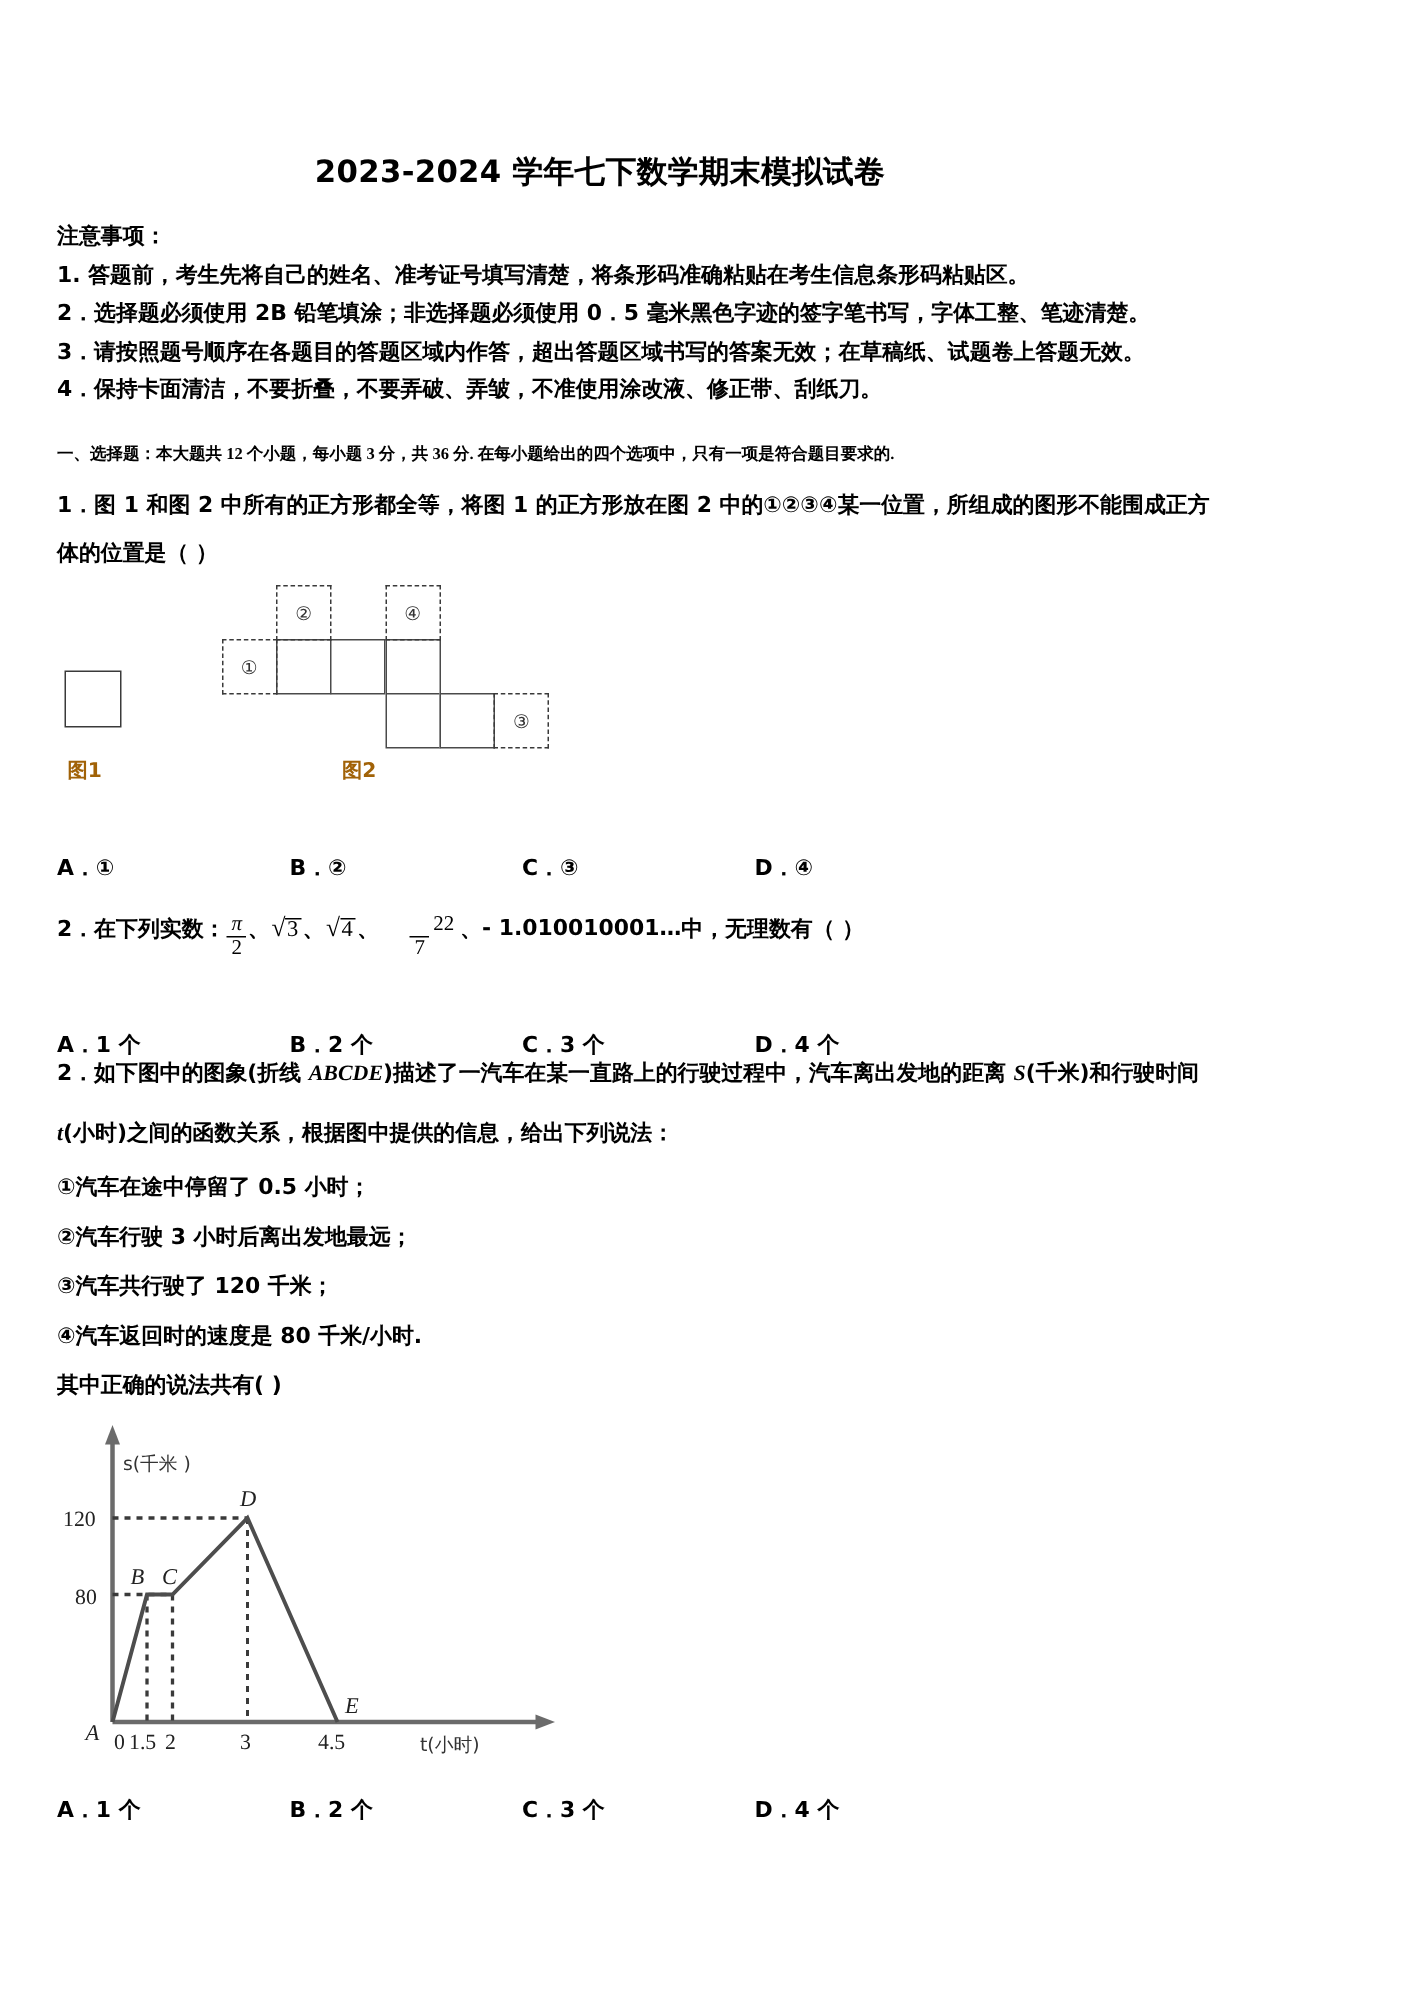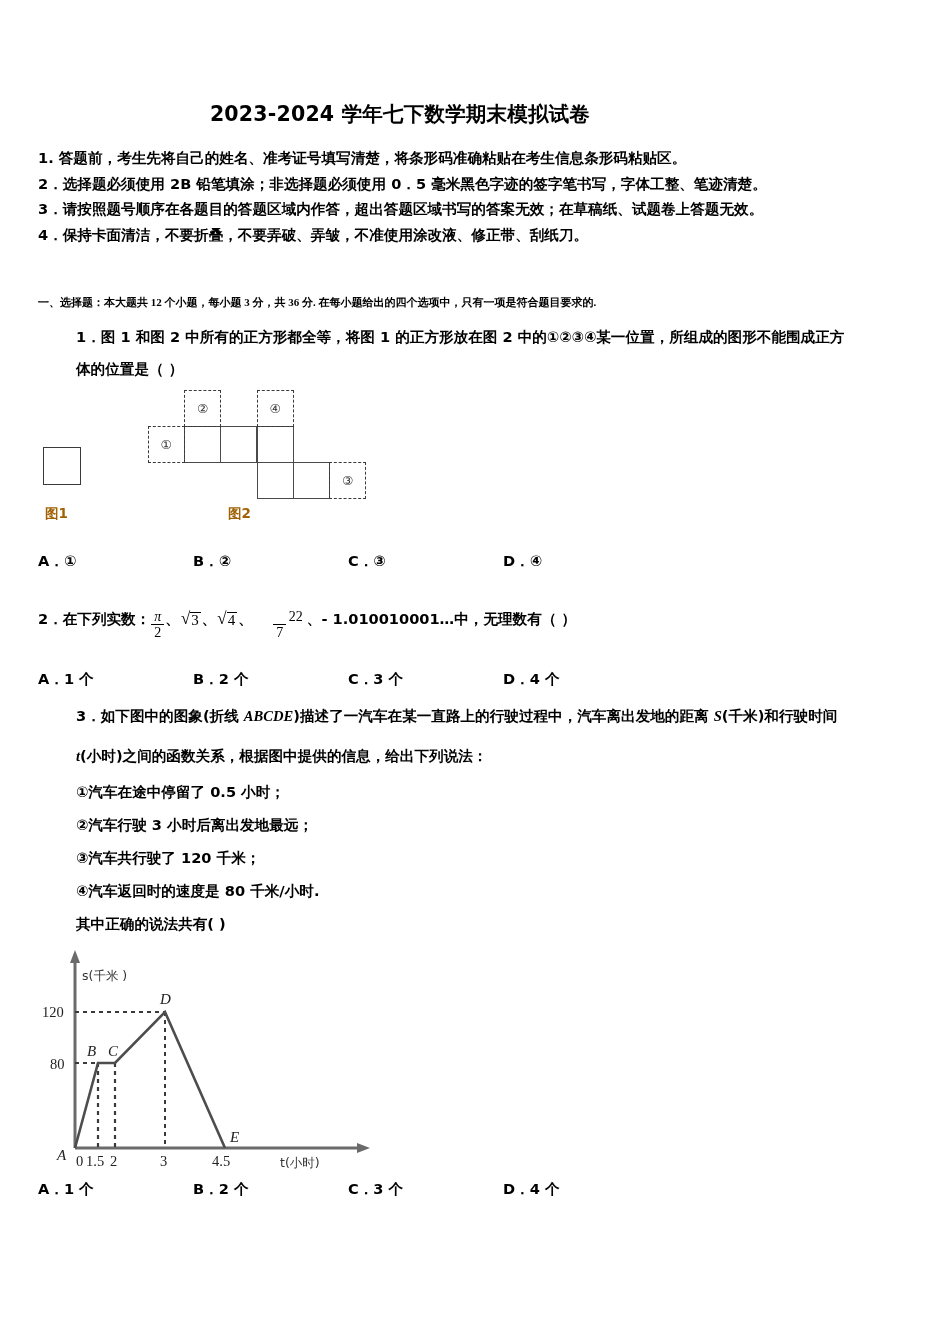--- a/index.html
+++ b/index.html
@@ -56,21 +56,20 @@
     white-space: nowrap;
   }
   .qline {
     position: absolute;
     left: 38px;
     font-size: 14.6px;
     font-weight: bold;
     font-family: "DejaVu Sans", "Liberation Sans", sans-serif;
     line-height: 22px;
     white-space: nowrap;
-    margin-left: 38px;
   }
   .q1a { top: 326px; }
   .q1b { top: 358px; }
   .q3l1 { top: 705px; }
   .q3l2 { top: 745px; }
   .q3s1 { top: 781px; }
   .q3s2 { top: 814px; text-align: center; }
   .q3s3 { top: 847px; }
   .q3s4 { top: 880px; }
   .q3s5 { top: 913px; }
@@ -79,20 +78,21 @@
   .ital { font-style: italic; font-family: "Liberation Serif", serif; }
 
   
   .opts {
     position: absolute;
     left: 38px; width: 620px;
     font-size: 14.6px;
     font-weight: bold;
     font-family: "DejaVu Sans", "Liberation Sans", sans-serif;
     display: flex;
+    margin-top: 17px;
   }
   .opts .opt { width: 167px; }
   .opts-q1 { top: 552px; }
   .opts-q2 { top: 670px; }
   .opts-q3 { top: 1180px; }
 
   
   .q2 {
     position: absolute;
     top: 610px; left: 38px;
@@ -178,20 +178,21 @@
   .graph-wrap svg { display: block; }
 </style>
 </head>
 <body>
 
 <div class="page">
 
   <div class="doc-title">2023-2024 学年七下数学期末模拟试卷</div>
 
   <div class="notes">
+    <div class="line">注意事项：</div>
     <div class="line">1.   答题前，考生先将自己的姓名、准考证号填写清楚，将条形码准确粘贴在考生信息条形码粘贴区。</div>
     <div class="line">2．选择题必须使用 2B 铅笔填涂；非选择题必须使用 0．5 毫米黑色字迹的签字笔书写，字体工整、笔迹清楚。</div>
     <div class="line">3．请按照题号顺序在各题目的答题区域内作答，超出答题区域书写的答案无效；在草稿纸、试题卷上答题无效。</div>
     <div class="line">4．保持卡面清洁，不要折叠，不要弄破、弄皱，不准使用涂改液、修正带、刮纸刀。</div>
   </div>
 
   <div class="sec-head">一、选择题：本大题共 12 个小题，每小题 3 分，共 36 分. 在每小题给出的四个选项中，只有一项是符合题目要求的.</div>
 
   <div class="qline q1a">1．图 1 和图 2 中所有的正方形都全等，将图 1 的正方形放在图 2 中的①②③④某一位置，所组成的图形不能围成正方</div>
   <div class="qline q1b">体的位置是（      ）</div>
@@ -261,21 +262,21 @@
   </div>
 
   <div class="opts opts-q2">
     <div class="opt">A．1 个</div>
     <div class="opt">B．2 个</div>
     <div class="opt">C．3 个</div>
     <div class="opt">D．4 个</div>
   </div>
 
   <div class="qline q3l1">
-    <span>3．如下图中的图象(折线 </span><span class="ital">ABCDE</span><span>)描述了一汽车在某一直路上的行驶过程中，汽车离出发地的距离 </span><span class="ital">S</span><span>(千米)和行驶时间</span>
+    <span>2．如下图中的图象(折线 </span><span class="ital">ABCDE</span><span>)描述了一汽车在某一直路上的行驶过程中，汽车离出发地的距离 </span><span class="ital">S</span><span>(千米)和行驶时间</span>
   </div>
   <div class="qline q3l2">
     <span class="ital">t</span><span>(小时)之间的函数关系，根据图中提供的信息，给出下列说法：</span>
   </div>
   <div class="qline q3s1">①汽车在途中停留了 0.5 小时；</div>
   <div class="qline q3s2">②汽车行驶 3 小时后离出发地最远；</div>
   <div class="qline q3s3">③汽车共行驶了 120 千米；</div>
   <div class="qline q3s4">④汽车返回时的速度是 80 千米/小时.</div>
   <div class="qline q3s5">其中正确的说法共有(      )</div>
 

